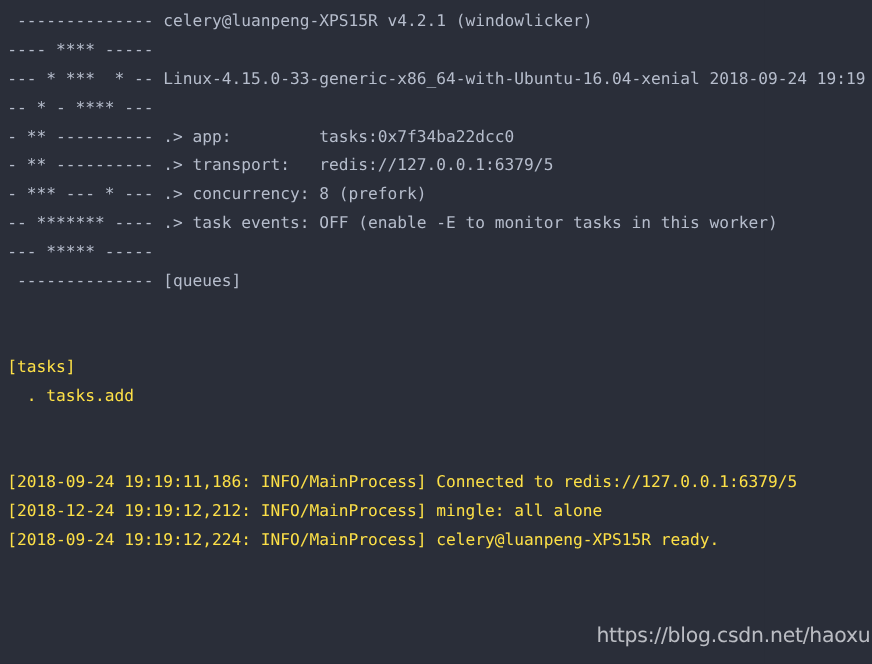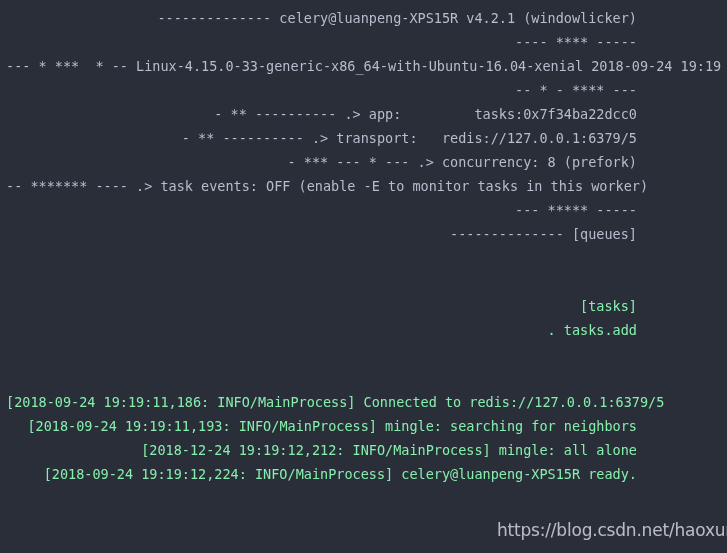--- a/index.html
+++ b/index.html
@@ -13,28 +13,27 @@
     overflow: hidden;
     font-family: "DejaVu Sans Mono", "Liberation Mono", monospace;
   }
   #terminal {
     position: relative;
     width: 637px;
     height: 553px;
     background: #2a2e39;
     box-sizing: border-box;
     padding: 6px 0 0 0;
-    text-align: right;
   }
   .line {
     height: 24px;
     line-height: 24px;
     font-size: 13.5px;
     letter-spacing: 0px;
-    color: #86efac;
+    color: #fde047;
     white-space: pre;
     padding-left: 6px;
     font-family: "DejaVu Sans Mono", "Liberation Mono", monospace;
   }
   .line.art {
     color: #b6bdcc;
   }
   .line.blank {
     color: transparent;
   }
@@ -69,19 +68,18 @@
   <div class="line blank"></div>
   <div class="line blank"></div>
 
   <div class="line">[tasks]</div>
   <div class="line">  . tasks.add</div>
 
   <div class="line blank"></div>
   <div class="line blank"></div>
 
   <div class="line">[2018-09-24 19:19:11,186: INFO/MainProcess] Connected to redis://127.0.0.1:6379/5</div>
-  <div class="line">[2018-09-24 19:19:11,193: INFO/MainProcess] mingle: searching for neighbors</div>
   <div class="line">[2018-12-24 19:19:12,212: INFO/MainProcess] mingle: all alone</div>
   <div class="line">[2018-09-24 19:19:12,224: INFO/MainProcess] celery@luanpeng-XPS15R ready.</div>
 
   <div id="watermark">https://blog.csdn.net/haoxun07</div>
 
 </div>
 
 </body></html>

